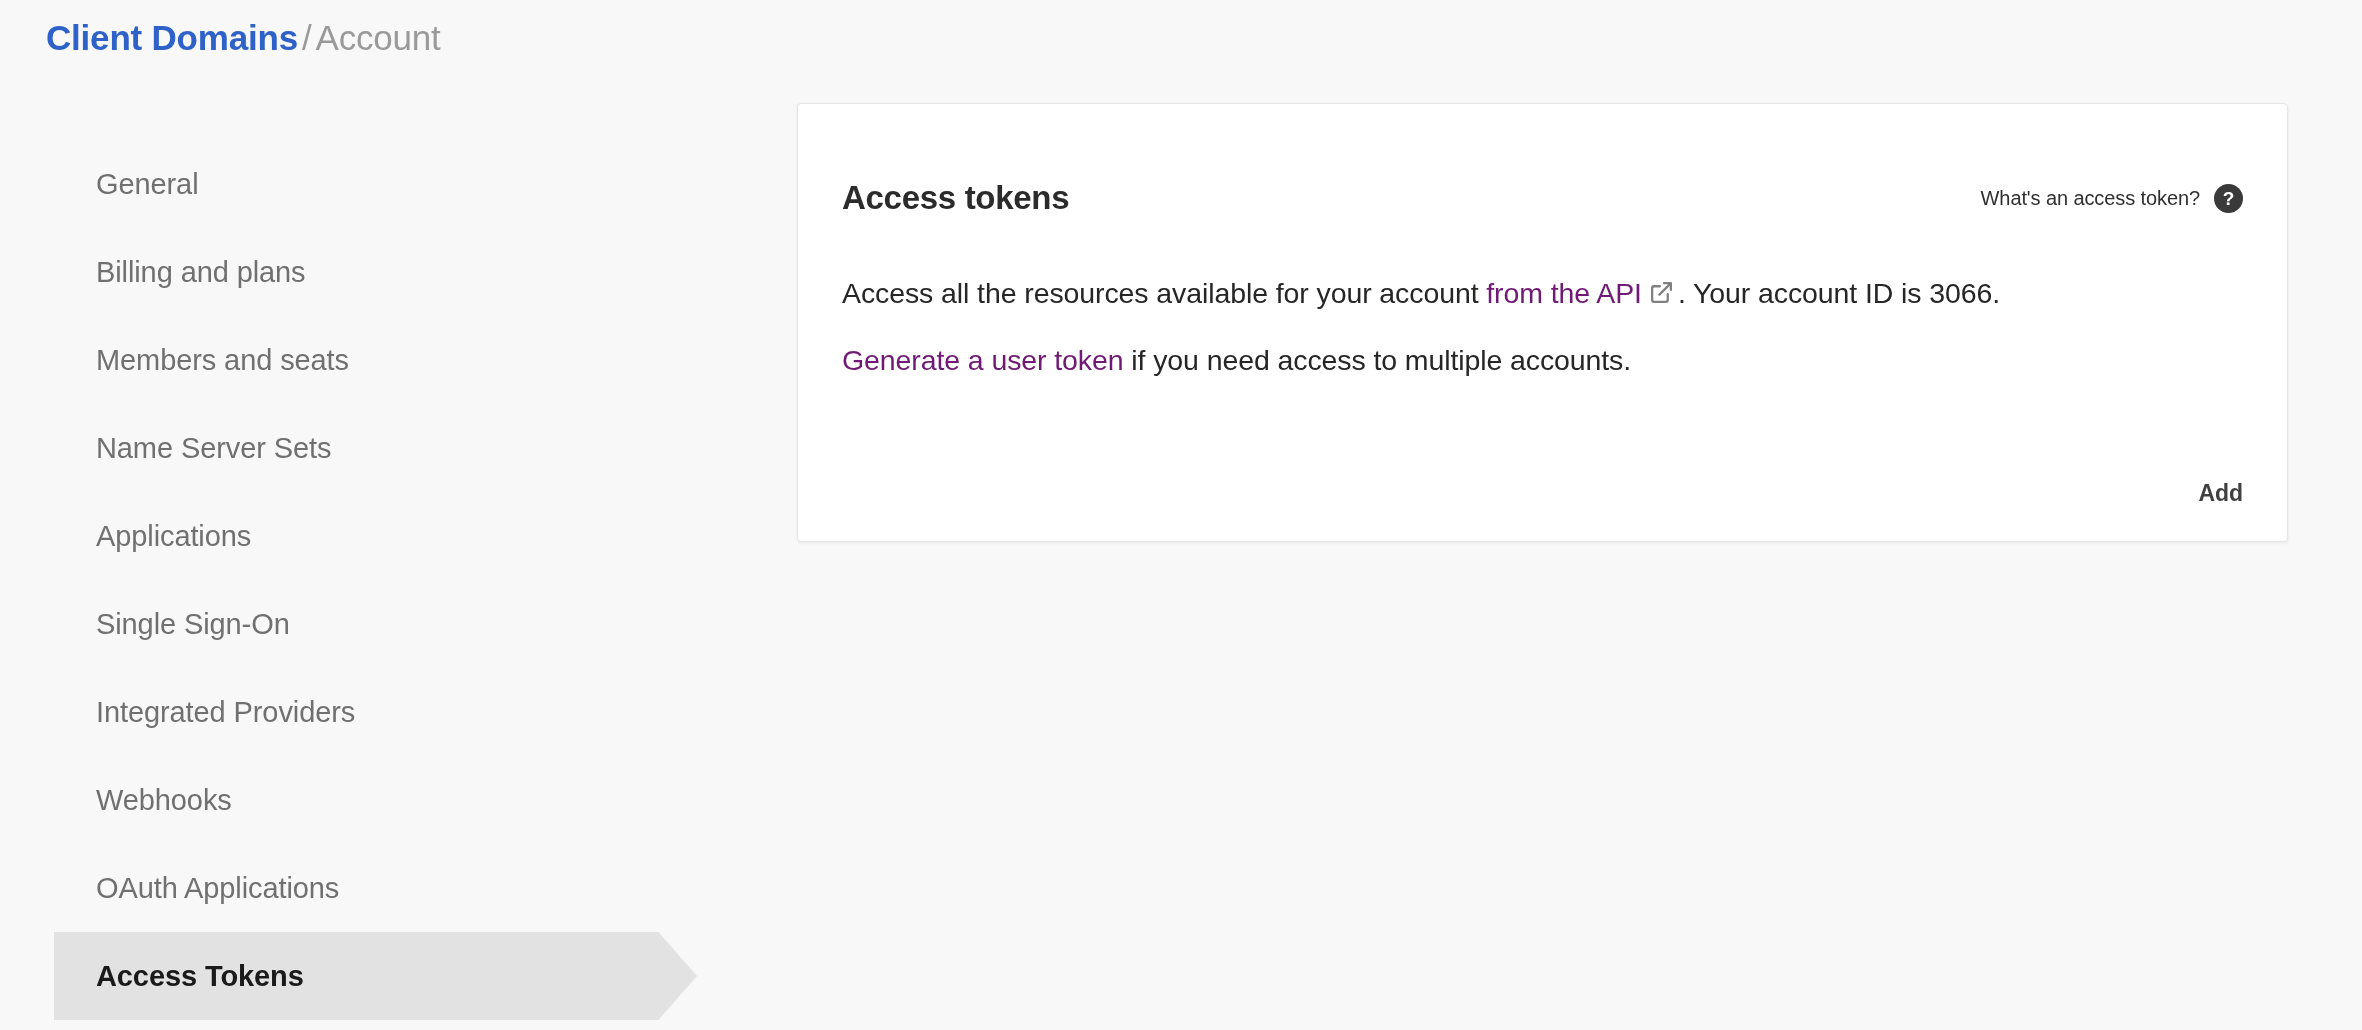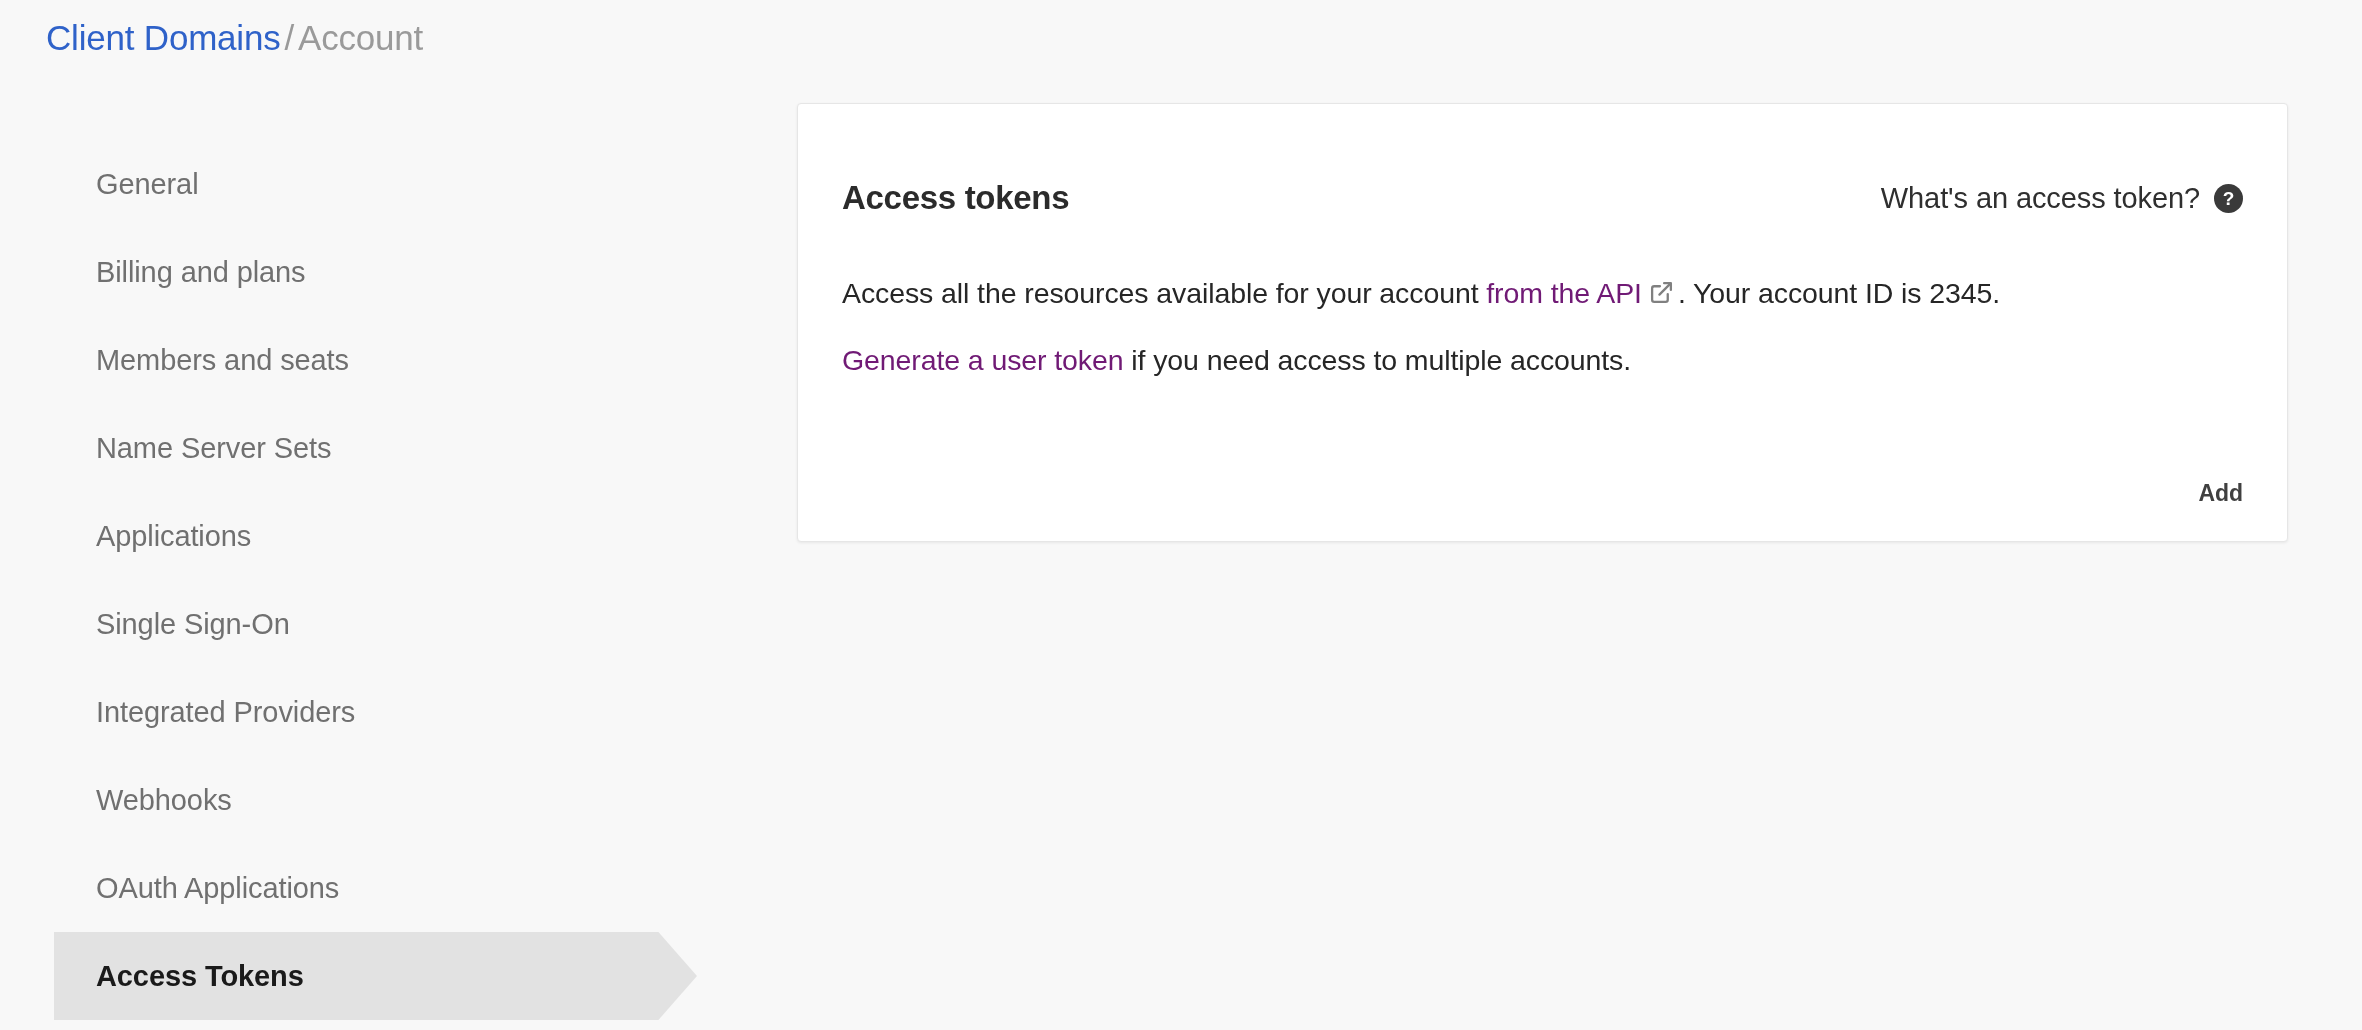--- a/index.html
+++ b/index.html
@@ -20,21 +20,21 @@
   .breadcrumb {
     position: absolute;
     left: 46px;
     top: 18px;
     font-size: 35px;
     letter-spacing: -0.2px;
     white-space: nowrap;
   }
   .breadcrumb .crumb-link {
     color: #2f62c9;
-    font-weight: 400;
+    font-weight: 700;
     cursor: pointer;
   }
   .breadcrumb .crumb-sep {
     color: #9a9a9a;
     font-weight: 400;
     margin: 0 4px;
   }
   .breadcrumb .crumb-current {
     color: #9a9a9a;
     font-weight: 400;
@@ -108,21 +108,21 @@
     color: #2b2b2b;
     letter-spacing: -0.3px;
   }
   .header-help {
     display: flex;
     align-items: center;
     gap: 14px;
     cursor: pointer;
   }
   .header-help-text {
-    font-size: 29px;
+    font-size: 20px;
     color: #2f2f2f;
     letter-spacing: -0.1px;
   }
   .help-badge {
     width: 29px;
     height: 29px;
     border-radius: 50%;
     background: #3a3a3a;
     color: #ffffff;
     font-size: 19px;
@@ -233,21 +233,21 @@
       <div class="header-help">
         <span class="header-help-text">What's an access token?</span>
         <span class="help-badge">?</span>
       </div>
     </div>
 
     <p class="card-para para-1"><span>Access all the resources available for your account </span><span class="link">from the API</span><span class="ext-icon"><svg width="25" height="25" viewBox="0 0 24 24" fill="none" stroke="#808080" stroke-width="2.2" stroke-linecap="round" stroke-linejoin="round">
             <path d="M18 13.5V19a2 2 0 0 1-2 2H5a2 2 0 0 1-2-2V8a2 2 0 0 1 2-2h5.5"></path>
             <path d="M14.5 3H21v6.5"></path>
             <path d="M10 14 20.5 3.5"></path>
-          </svg></span><span>. Your account ID is 2345.</span></p>
+          </svg></span><span>. Your account ID is 3066.</span></p>
 
     <p class="card-para para-2"><span class="link">Generate a user token</span><span> if you need access to multiple accounts.</span></p>
 
     <div class="card-footer">
       <button class="add-button">Add</button>
     </div>
 
   </div>
 </section>
 

